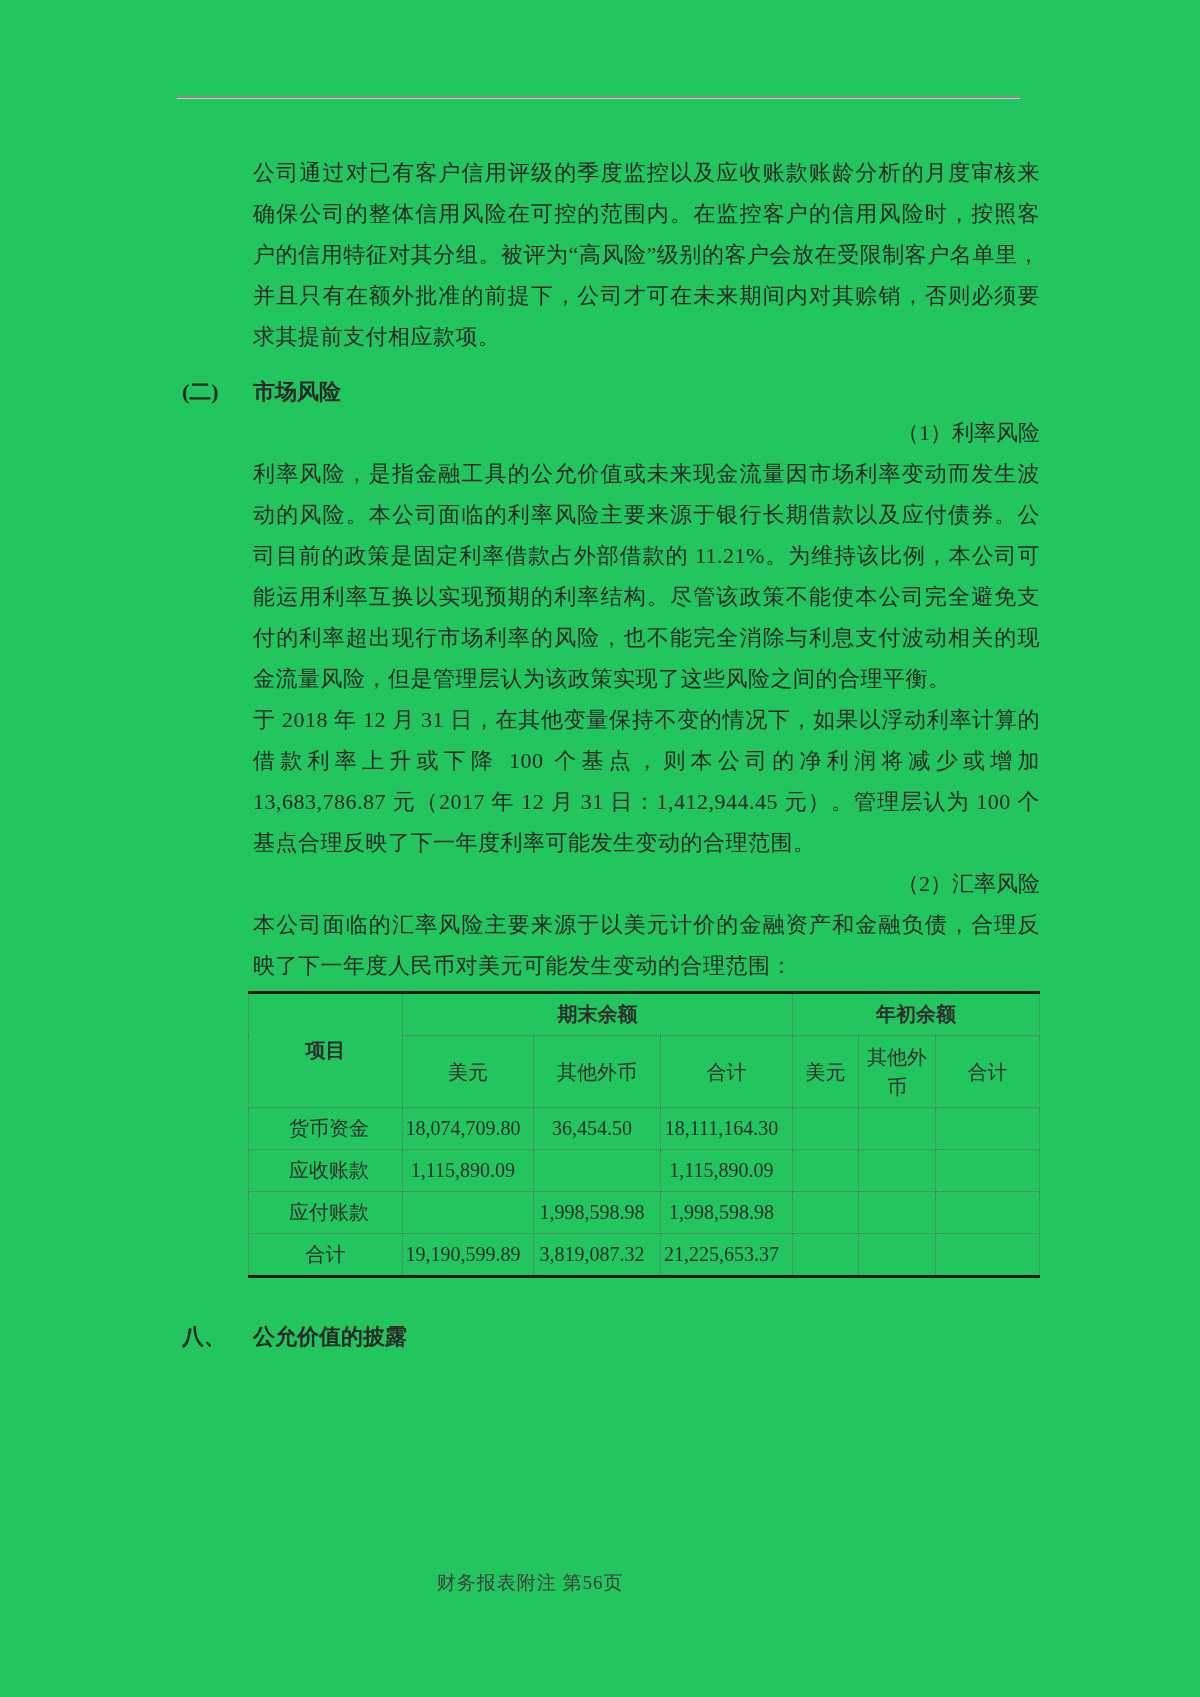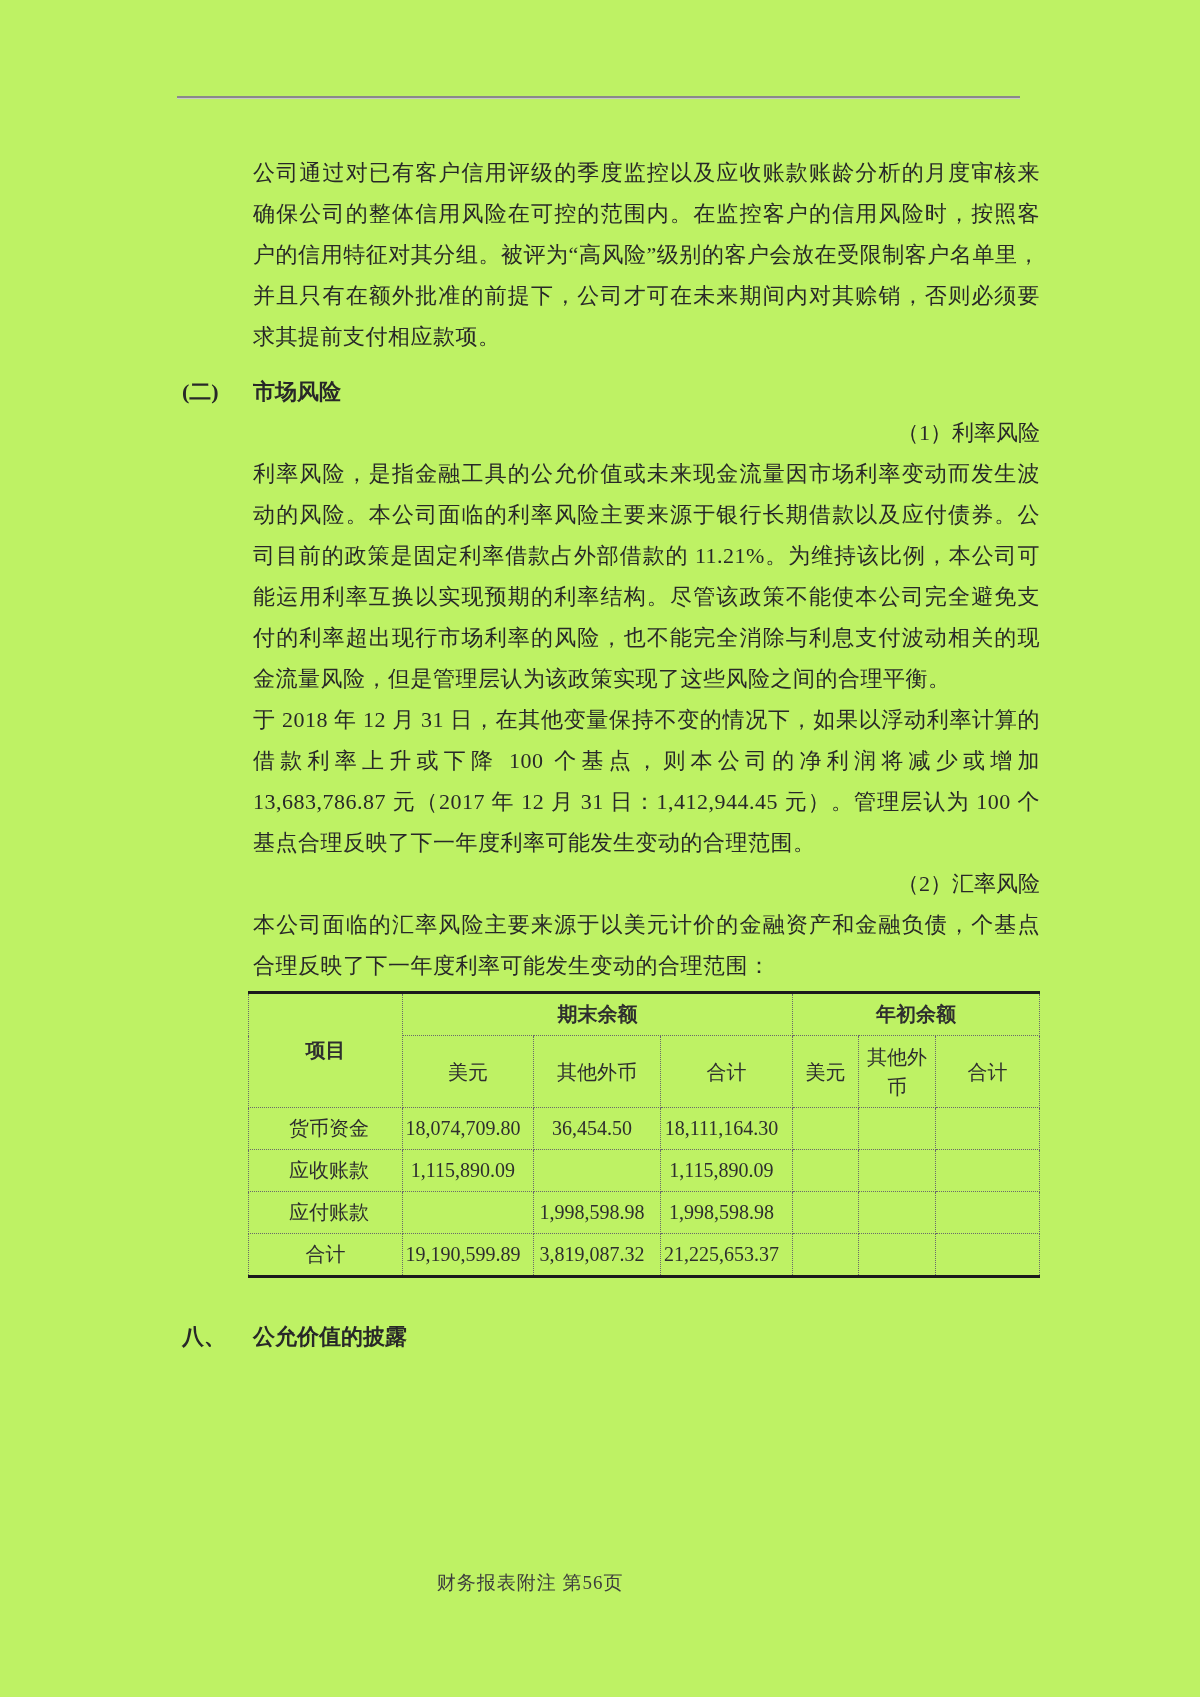--- a/index.html
+++ b/index.html
@@ -4,21 +4,21 @@
 <style>
   html,body{margin:0;padding:0;}
   body{
     width:1200px;height:1697px;
     background:#ffffff;
     font-family:"Liberation Serif","DejaVu Serif",serif;
     color:#282828;
     position:relative;
     overflow:hidden;
   }
-  .page{position:relative;width:1200px;height:1697px;background:#bef264;}
+  .page{position:relative;width:1200px;height:1697px;background:#22c55e;}
   .top-rule{
     position:absolute;top:96px;left:177px;width:843px;height:2px;
     background:#8a8a8a;border-bottom:1px solid #c9c9c9;
   }
   .content{
     position:absolute;top:0;left:253px;width:787px;
     font-size:22px;line-height:41px;
   }
   .para{
     margin:0;text-align:justify;
@@ -85,21 +85,21 @@
 
 
     <div class="subtitle">（1）利率风险</div>
 
     <p class="para">利率风险，是指金融工具的公允价值或未来现金流量因市场利率变动而发生波动的风险。本公司面临的利率风险主要来源于银行长期借款以及应付债券。公司目前的政策是固定利率借款占外部借款的 11.21%。为维持该比例，本公司可能运用利率互换以实现预期的利率结构。尽管该政策不能使本公司完全避免支付的利率超出现行市场利率的风险，也不能完全消除与利息支付波动相关的现金流量风险，但是管理层认为该政策实现了这些风险之间的合理平衡。</p>
 
     <p class="para">于 2018 年 12 月 31 日，在其他变量保持不变的情况下，如果以浮动利率计算的借款利率上升或下降 100 个基点，则本公司的净利润将减少或增加 13,683,786.87 元（2017 年 12 月 31 日：1,412,944.45 元）。管理层认为 100 个基点合理反映了下一年度利率可能发生变动的合理范围。</p>
 
     <div class="subtitle">（2）汇率风险</div>
 
-    <p class="para">本公司面临的汇率风险主要来源于以美元计价的金融资产和金融负债，个基点合理反映了下一年度利率可能发生变动的合理范围：</p>
+    <p class="para">本公司面临的汇率风险主要来源于以美元计价的金融资产和金融负债，合理反映了下一年度人民币对美元可能发生变动的合理范围：</p>
 
     <div class="table-wrap">
       <table class="ct">
         <colgroup>
           <col style="width:154px">
             <col style="width:131px">
             <col style="width:127px">
           <col style="width:132px">
             <col style="width:66px">
             <col style="width:77px">

